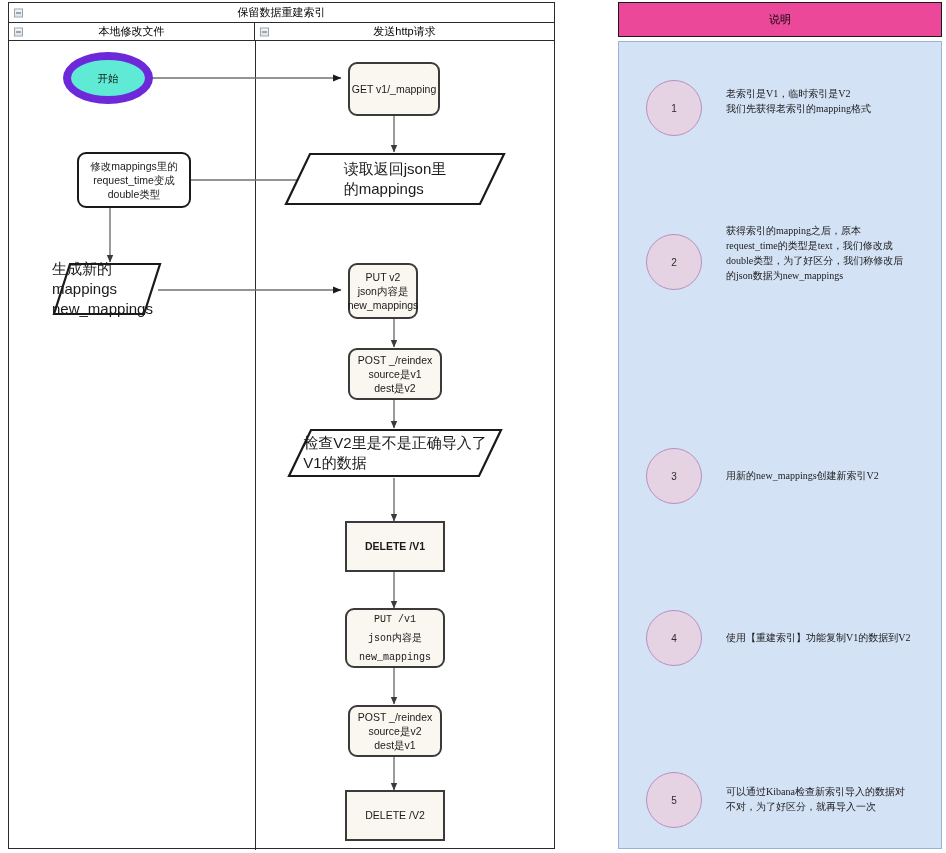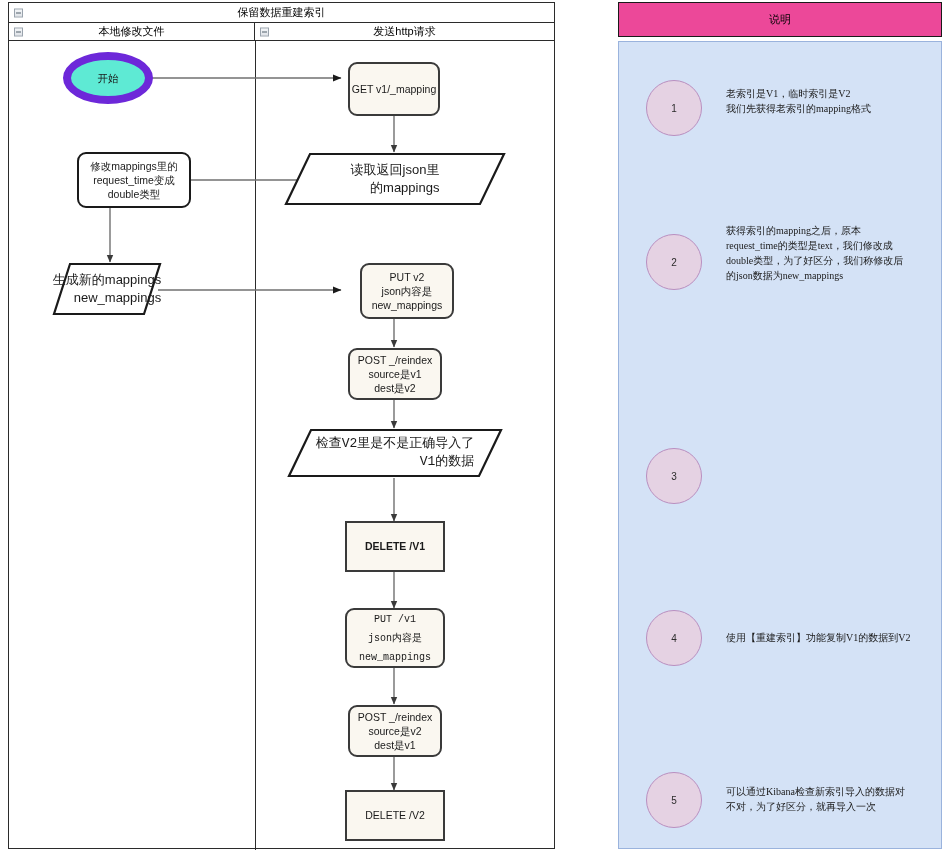--- a/index.html
+++ b/index.html
@@ -152,22 +152,22 @@
   }
   .n-para-label {
     position: absolute;
     left: 0;
     top: 0;
     width: 100%;
     height: 100%;
     display: flex;
     align-items: center;
     justify-content: center;
-    text-align: right;
-    font-size: 13px;
+    text-align: left;
+    font-size: 15px;
     line-height: 1.35;
     color: #1a1a1a;
     white-space: pre-line;
   }
   .n-mono { font-family: "Liberation Mono", "DejaVu Sans Mono", monospace; font-size: 10px; line-height: 1.9;}
 
   
   #legend {
     position: absolute;
     left: 618px;
@@ -312,29 +312,29 @@
 double类型</div>
 
   <div class="n-para-wrap" style="left:52px; top:262px; width:110px; height:54px;">
     <svg width="110" height="54" viewBox="0 0 110 54">
       <polygon points="18,2 108,2 92,52 2,52" fill="#ffffff" stroke="#1a1a1a" stroke-width="2.2"></polygon>
     </svg>
     <div class="n-para-label">生成新的mappings
 new_mappings</div>
   </div>
 
-  <div class="node n-round-cream" style="left:360px; top:263px; width:94px; height:56px;">PUT v2
+  <div class="node n-round-cream" style="left:348px; top:263px; width:70px; height:56px;">PUT v2
 json内容是
 new_mappings</div>
 
   <div class="node n-round-cream" style="left:348px; top:348px; width:94px; height:52px;">POST _/reindex
 source是v1
 dest是v2</div>
 
-  <div class="n-para-wrap" style="left:287px; top:428px; width:216px; height:50px;font-family:Liberation Mono, monospace;">
+  <div class="n-para-wrap" style="left:287px; top:428px; width:216px; height:50px;">
     <svg width="216" height="50" viewBox="0 0 216 50">
       <polygon points="24,2 214,2 192,48 2,48" fill="#ffffff" stroke="#1a1a1a" stroke-width="2.2"></polygon>
     </svg>
     <div class="n-para-label">检查V2里是不是正确导入了
 V1的数据</div>
   </div>
 
   <div class="node n-rect-cream" style="left:345px; top:521px; width:100px; height:51px;font-weight:bold;">DELETE /V1</div>
 
   <div class="node n-round-cream n-mono" style="left:345px; top:608px; width:100px; height:60px;">PUT  /v1
@@ -362,20 +362,21 @@
       <div class="legend-row" style="top:96px; height:56px;">
         <div class="legend-circle" style="top:96px;">2</div>
         <div class="legend-text" style="top:85px;">获得索引的mapping之后，原本
 request_time的类型是text，我们修改成
 double类型，为了好区分，我们称修改后
 的json数据为new_mappings</div>
       </div>
 
       <div class="legend-row" style="top:203px; height:56px;">
         <div class="legend-circle" style="top:203px;">3</div>
+        <div class="legend-text" style="top:223px;">用新的new_mappings创建新索引V2</div>
       </div>
 
       <div class="legend-row" style="top:284px; height:56px;">
         <div class="legend-circle" style="top:284px;">4</div>
         <div class="legend-text" style="top:304px;">使用【重建索引】功能复制V1的数据到V2</div>
       </div>
 
       <div class="legend-row" style="top:365px; height:56px;">
         <div class="legend-circle" style="top:365px;">5</div>
         <div class="legend-text" style="top:377px;">可以通过Kibana检查新索引导入的数据对

